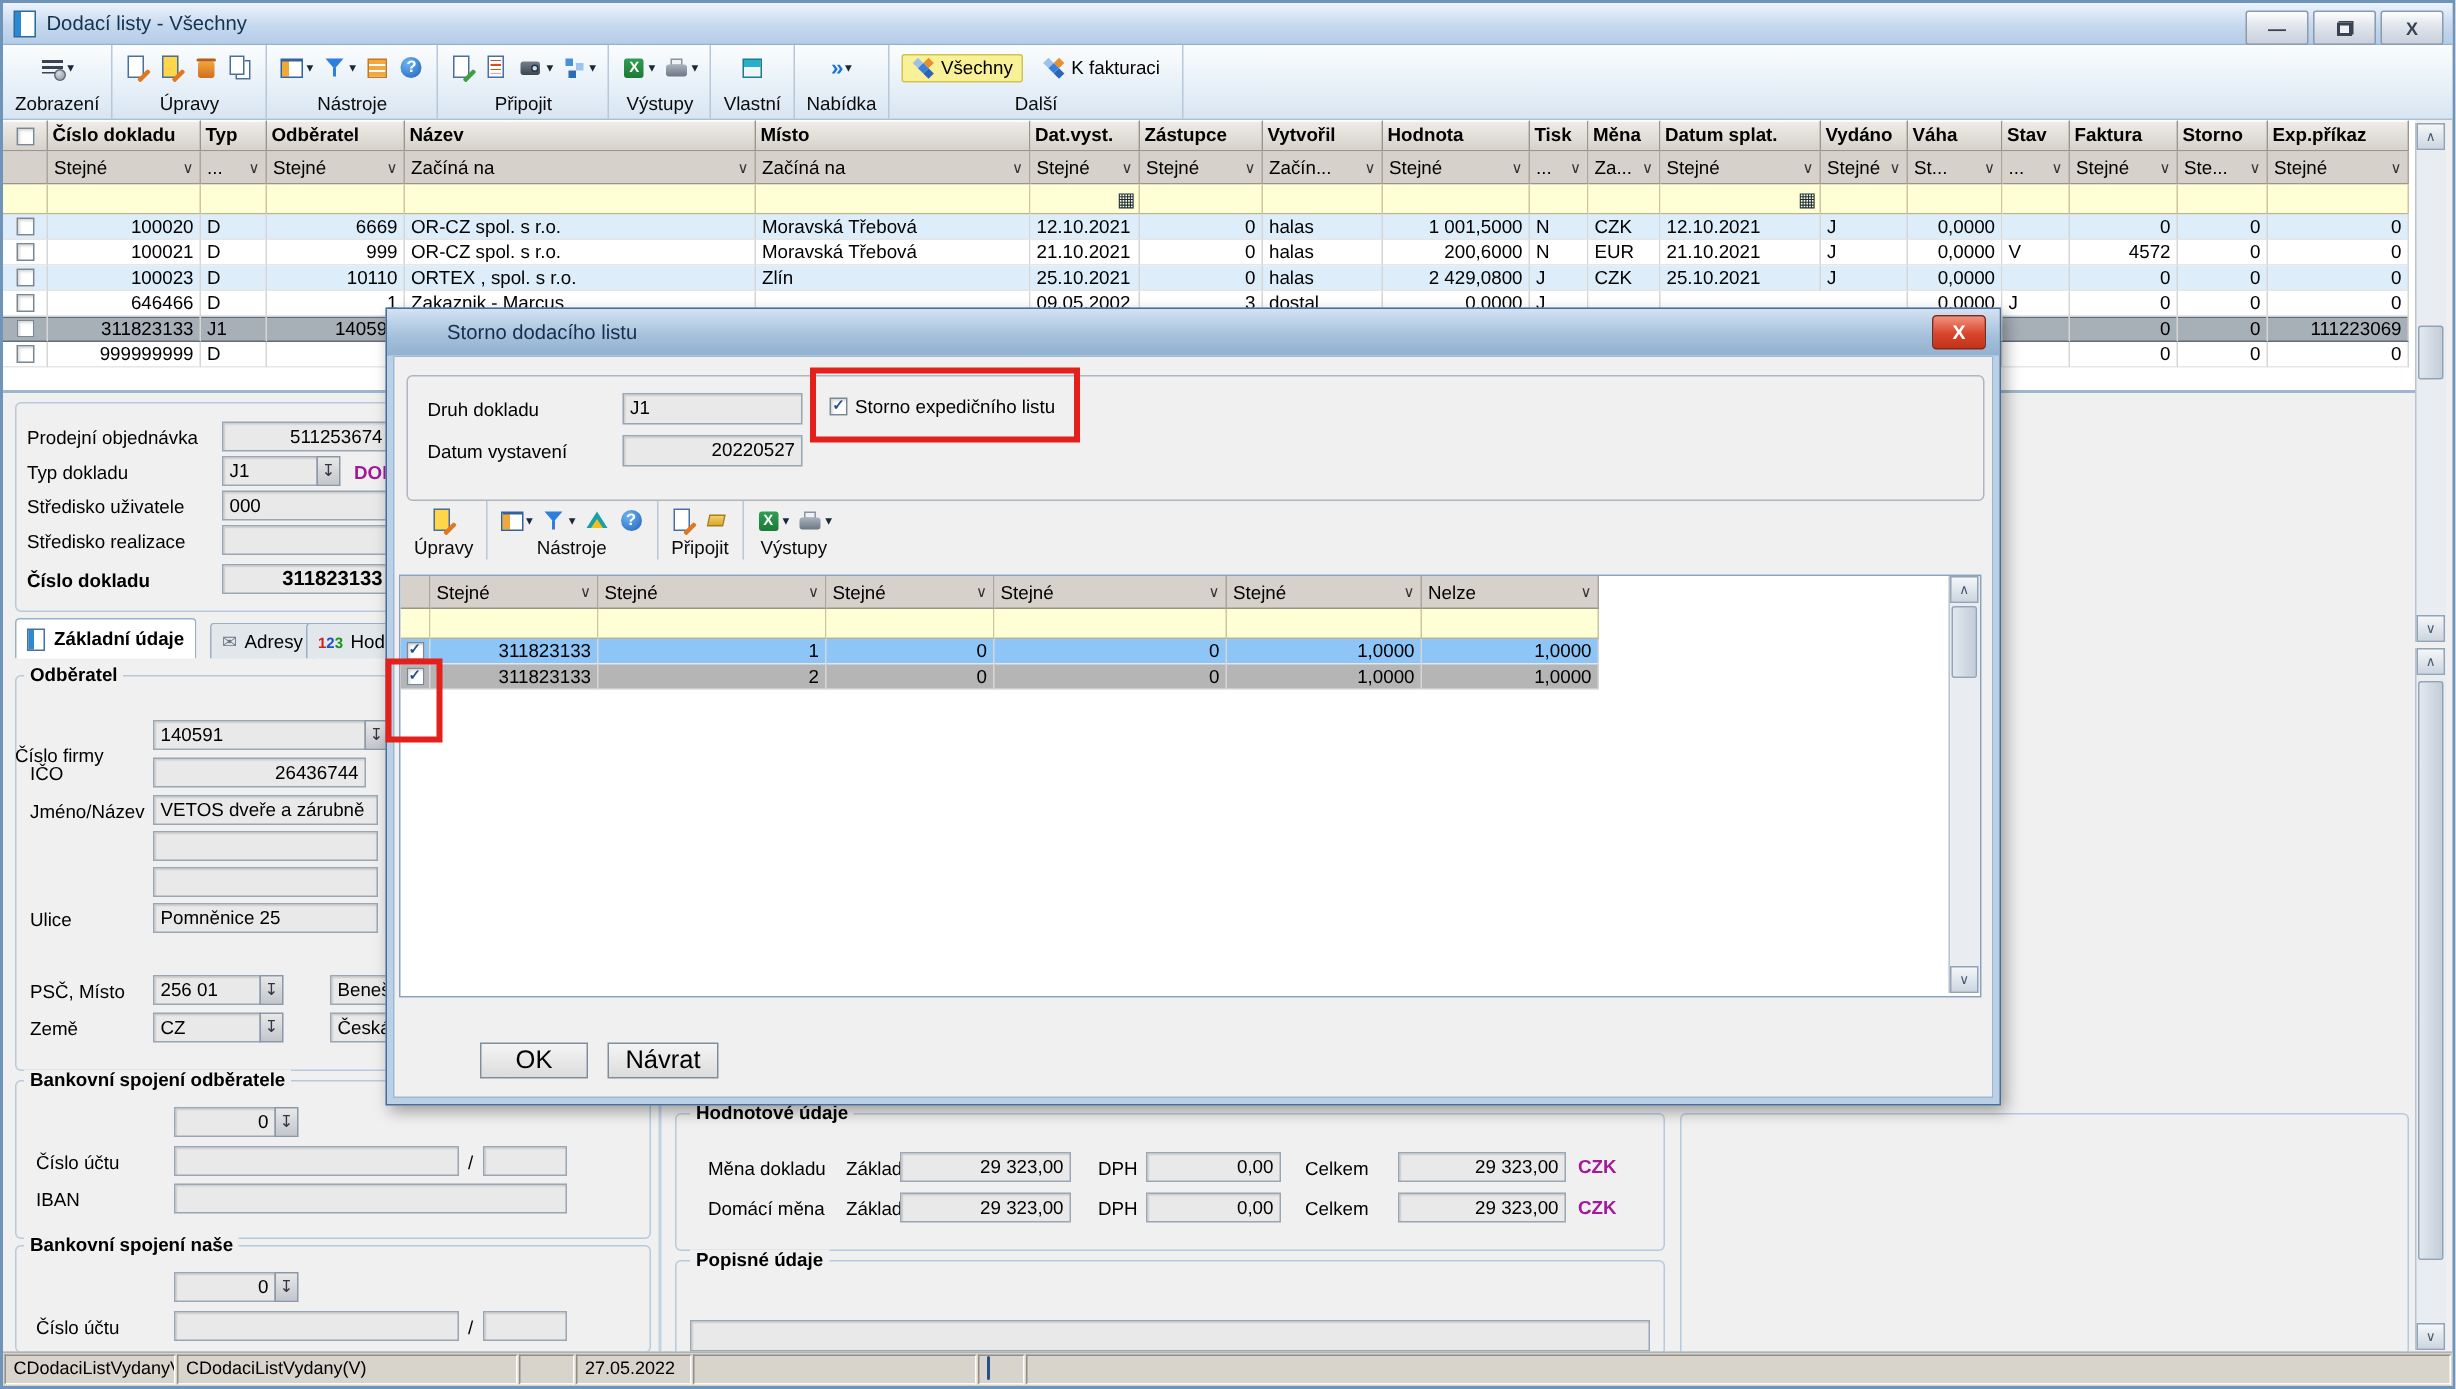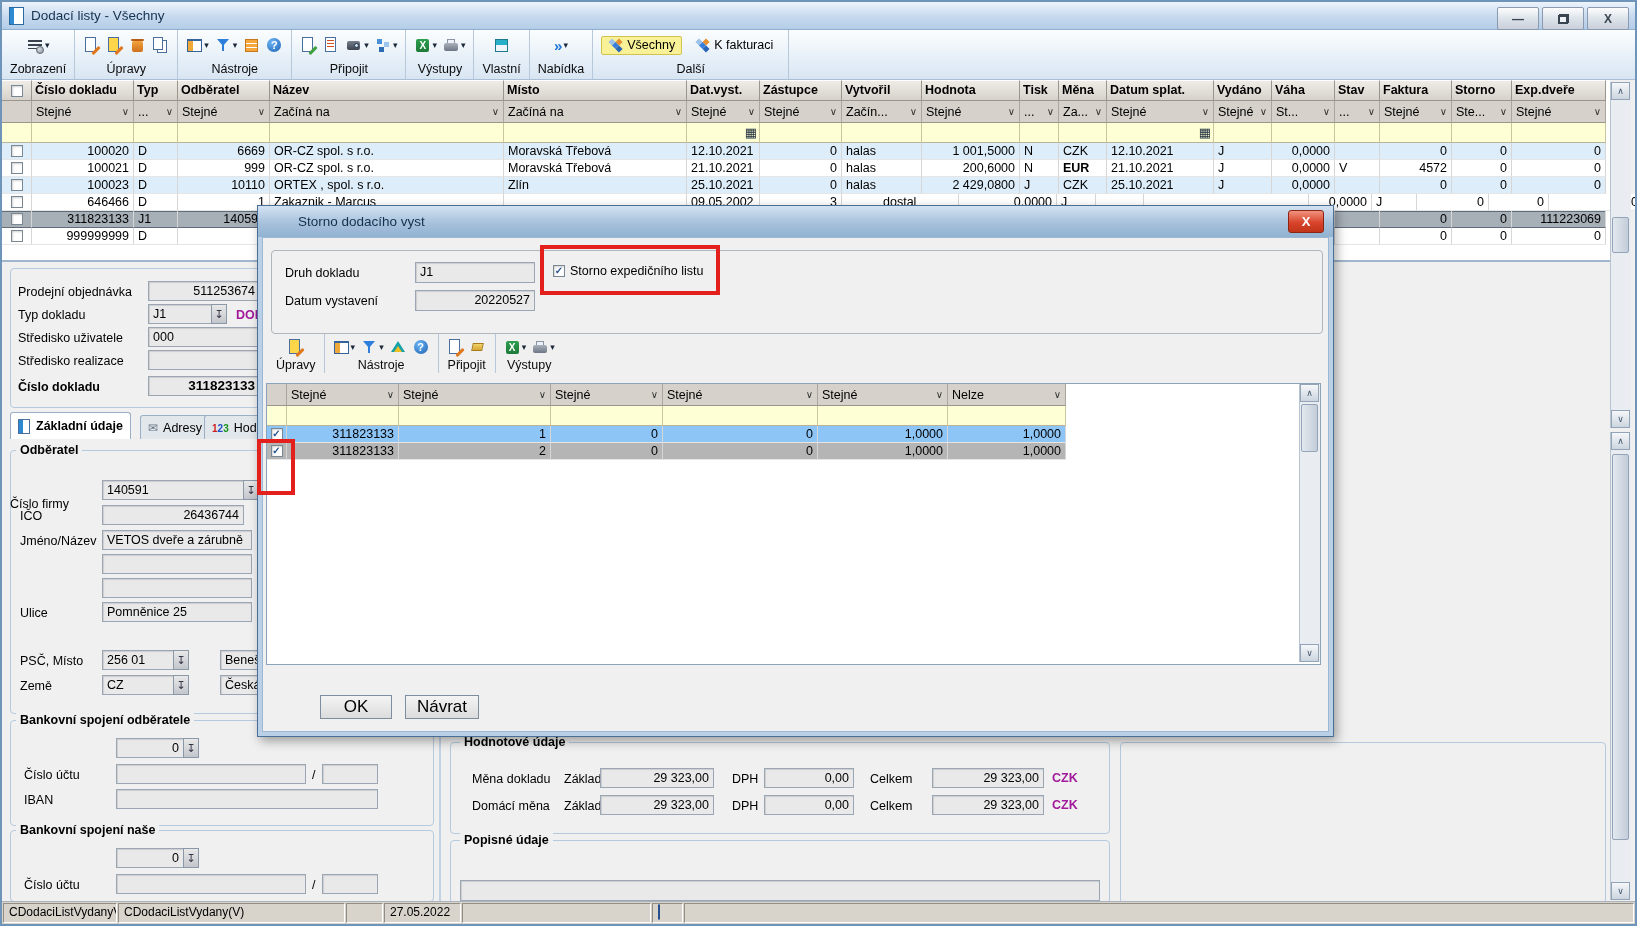--- a/index.html
+++ b/index.html
@@ -287,21 +287,21 @@
         <div class="tcell th" style="width: 80px;">Vytvořil</div>
         <div class="tcell th" style="width: 98px;">Hodnota</div>
         <div class="tcell th" style="width: 39px;">Tisk</div>
         <div class="tcell th" style="width: 48px;">Měna</div>
         <div class="tcell th" style="width: 107px;">Datum splat.</div>
         <div class="tcell th" style="width: 58px;">Vydáno</div>
         <div class="tcell th" style="width: 63px;">Váha</div>
         <div class="tcell th" style="width: 45px;">Stav</div>
         <div class="tcell th" style="width: 72px;">Faktura</div>
         <div class="tcell th" style="width: 60px;">Storno</div>
-        <div class="tcell th" style="width: 94px;">Exp.dveře</div>
+        <div class="tcell th" style="width: 94px;">Exp.příkaz</div>
       </div>
       <div class="trow tfilter">
         <div class="tcell tf" style="width: 30px;"></div>
         <div class="tcell tf" style="width: 102px;">
           <span>Stejné</span>
           <span class="chev">∨</span>
         </div>
         <div class="tcell tf" style="width: 44px;">
           <span>...</span>
           <span class="chev">∨</span>
@@ -426,21 +426,21 @@
         <div class="tcell td r" style="width: 102px;">100021</div>
         <div class="tcell td l" style="width: 44px;">D</div>
         <div class="tcell td r" style="width: 92px;">999</div>
         <div class="tcell td l" style="width: 234px;">OR-CZ spol. s r.o.</div>
         <div class="tcell td l" style="width: 183px;">Moravská Třebová</div>
         <div class="tcell td l" style="width: 73px;">21.10.2021</div>
         <div class="tcell td r" style="width: 82px;">0</div>
         <div class="tcell td l" style="width: 80px;">halas</div>
         <div class="tcell td r" style="width: 98px;">200,6000</div>
         <div class="tcell td l" style="width: 39px;">N</div>
-        <div class="tcell td l" style="width: 48px; font-weight: bold;">EUR</div>
+        <div class="tcell td l" style="width: 48px;">EUR</div>
         <div class="tcell td l" style="width: 107px;">21.10.2021</div>
         <div class="tcell td l" style="width: 58px;">J</div>
         <div class="tcell td r" style="width: 63px;">0,0000</div>
         <div class="tcell td l" style="width: 45px;">V</div>
         <div class="tcell td r" style="width: 72px;">4572</div>
         <div class="tcell td r" style="width: 60px;">0</div>
         <div class="tcell td r" style="width: 94px;">0</div>
       </div>
       <div class="trow tdata alt">
         <div class="tcell td selc" style="width: 30px;">
@@ -469,21 +469,21 @@
         <div class="tcell td selc" style="width: 30px;">
           <span class="cbx"></span>
         </div>
         <div class="tcell td r" style="width: 102px;">646466</div>
         <div class="tcell td l" style="width: 44px;">D</div>
         <div class="tcell td r" style="width: 92px;">1</div>
         <div class="tcell td l" style="width: 234px;">Zakaznik - Marcus</div>
         <div class="tcell td l" style="width: 183px;"></div>
         <div class="tcell td l" style="width: 73px;">09.05.2002</div>
         <div class="tcell td r" style="width: 82px;">3</div>
-        <div class="tcell td l" style="width: 80px; margin-left: 37px;">dostal</div>
+        <div class="tcell td l" style="width: 80px;">dostal</div>
         <div class="tcell td r" style="width: 98px;">0,0000</div>
         <div class="tcell td l" style="width: 39px;">J</div>
         <div class="tcell td l" style="width: 48px;"></div>
         <div class="tcell td l" style="width: 107px; margin-top: 44px;">24.05.2002</div>
         <div class="tcell td l" style="width: 58px;"></div>
         <div class="tcell td r" style="width: 63px;">0,0000</div>
         <div class="tcell td l" style="width: 45px;">J</div>
         <div class="tcell td r" style="width: 72px;">0</div>
         <div class="tcell td r" style="width: 60px;">0</div>
         <div class="tcell td r" style="width: 94px;">0</div>
@@ -641,21 +641,21 @@
     <span class="sbtn" style="bottom:0;">∨</span>
   </div>
   <div class="sb" style="left:1608px;top:430px;height:468px;">
     <span class="sbtn" style="top:0;">∧</span>
     <span class="sthumb" style="top:22px;height:386px;"></span>
     <span class="sbtn" style="bottom:0;">∨</span>
   </div>
 
   <div class="dialog">
     <div class="dtitlebar">
-      <span class="dtitle">Storno dodacího vyst</span>
+      <span class="dtitle">Storno dodacího listu</span>
       <span class="dclose">X</span>
     </div>
     <div class="dbody"></div>
 
     <div class="gbox" style="left:13px;top:44px;width:1050px;height:82px;border-color:#aeb6be;background:#f0f0f0;z-index:2;"></div>
     <div class="lbl" style="left:27px;top:60px;z-index:3;">Druh dokladu</div>
     <div class="fld" style="left:157px;top:56px;width:120px;height:21px;z-index:3;">J1</div>
     <div class="lbl" style="left:27px;top:88px;z-index:3;">Datum vystavení</div>
     <div class="fld r" style="left:157px;top:84px;width:120px;height:21px;z-index:3;">20220527</div>
     <div class="ckrow" style="left:295px;top:58px;z-index:3;">

